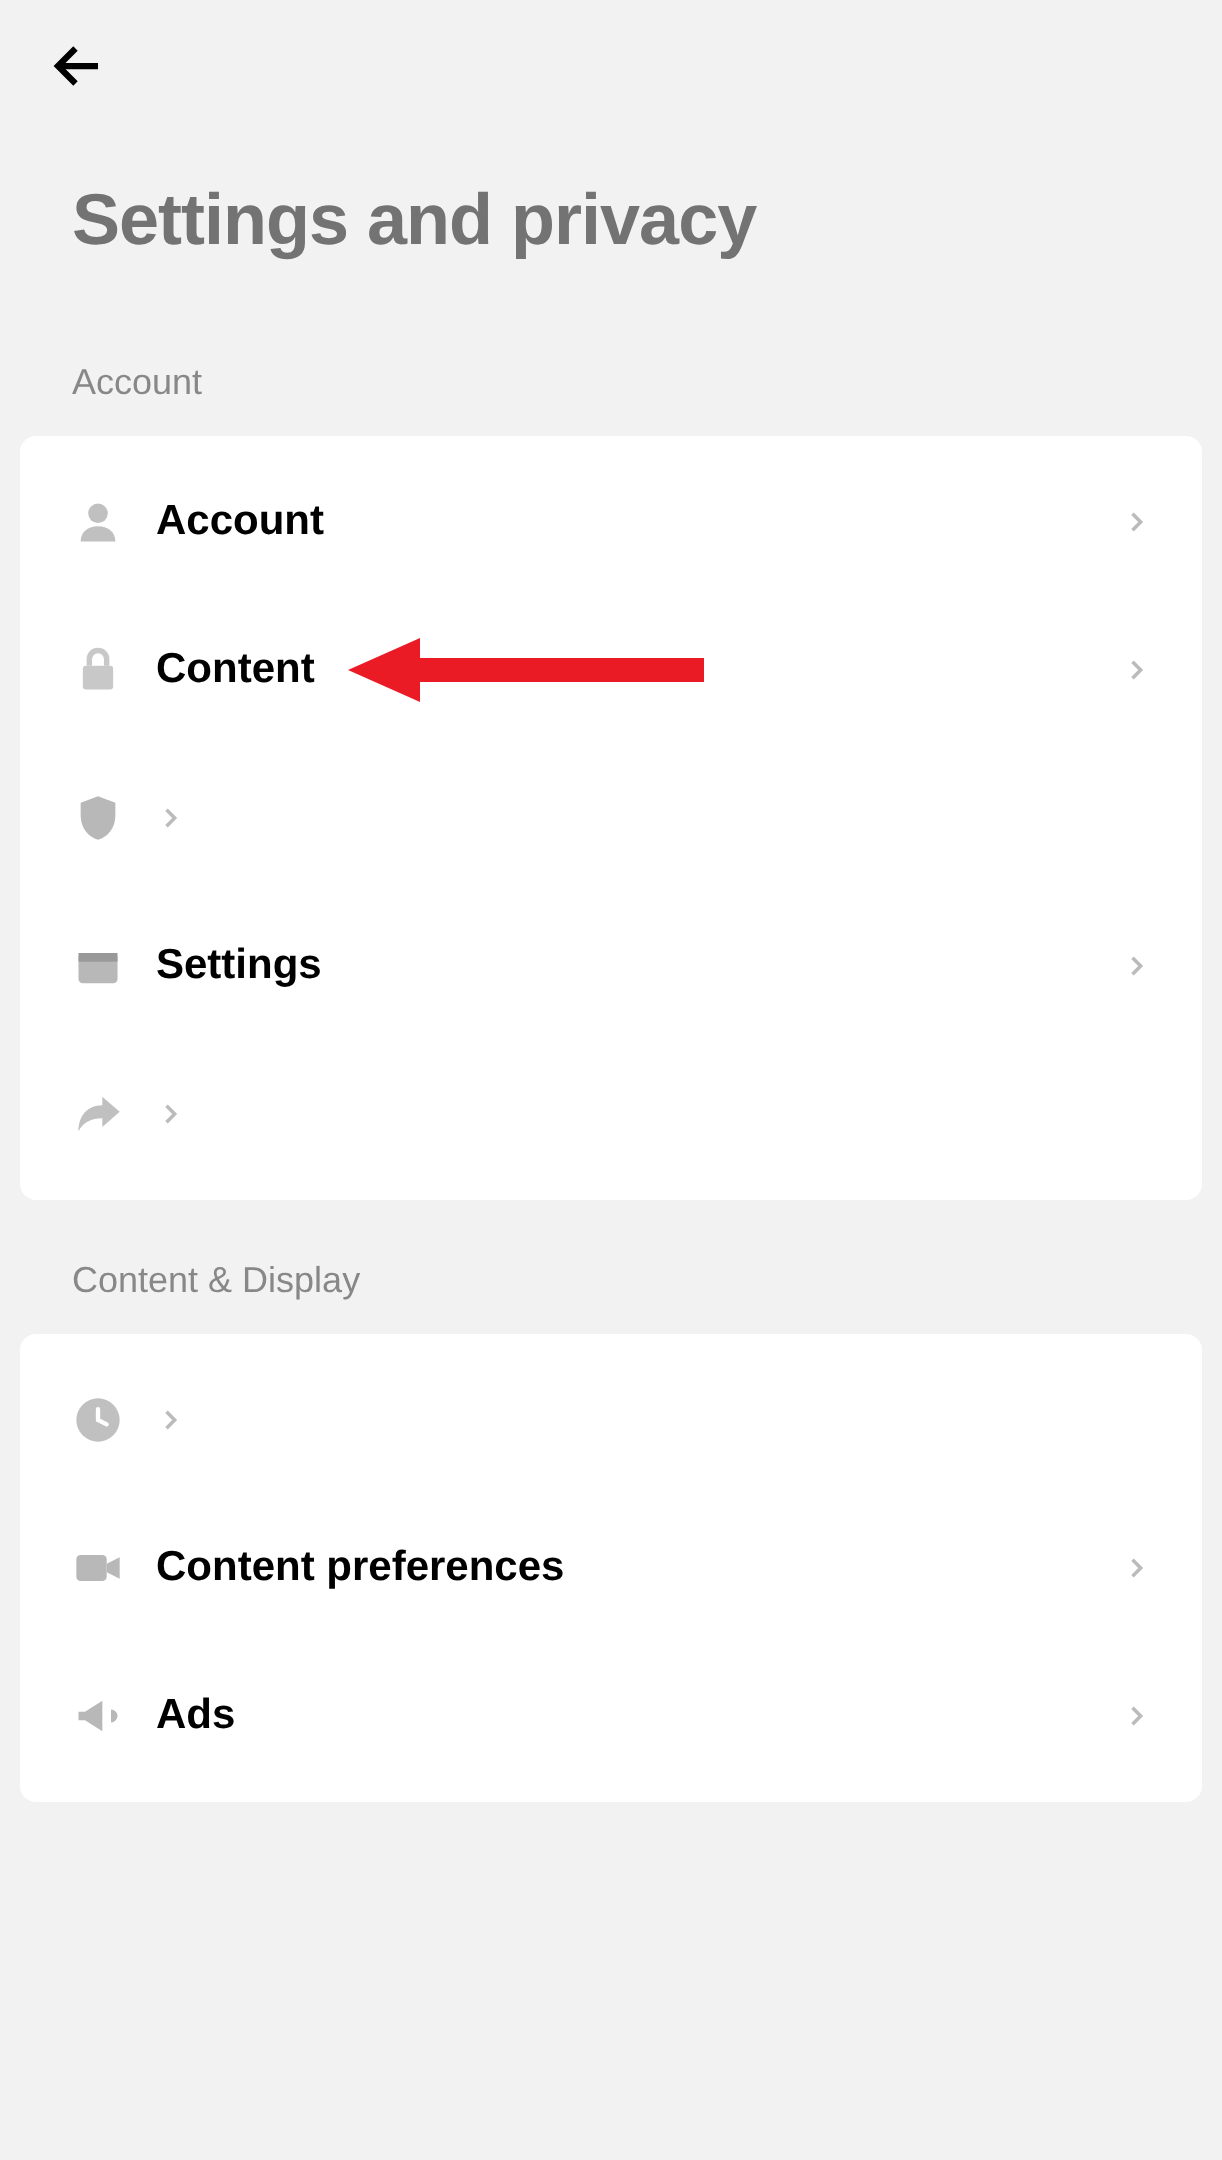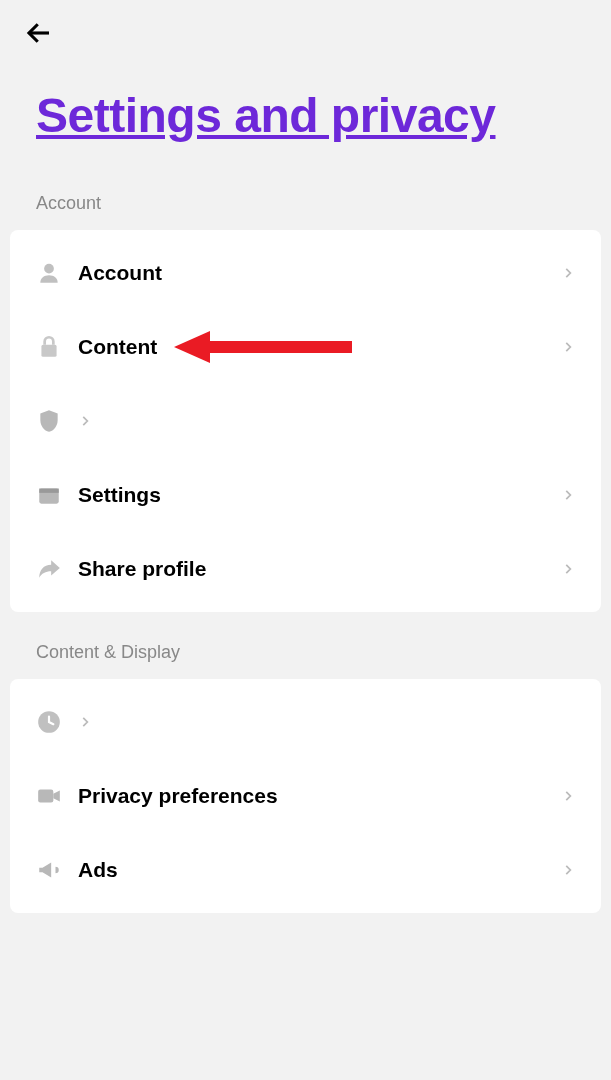--- a/index.html
+++ b/index.html
@@ -16,26 +16,25 @@
     }
     .back-button {
       padding: 18px 24px 8px;
       cursor: pointer;
     }
     .back-arrow {
       width: 30px;
       height: 30px;
     }
     .page-title {
-      font-size: 48px;
+      font-size: 36px;
       font-weight: 800;
-      color: #6d28d9;
+      color: #737373;
       padding: 28px 36px 20px;
       letter-spacing: -0.5px;
-      text-decoration: underline;
     }
     .section-header {
       font-size: 18px;
       font-weight: 500;
       color: #888;
       padding: 30px 36px 16px;
     }
     .section-card {
       background: #fff;
       margin: 0 10px;
@@ -147,21 +146,20 @@
         <polyline points="9,5 16,12 9,19"></polyline>
       </svg>
   </div>
 
   <div class="list-item">
     <span class="list-icon">
       <svg viewBox="0 0 24 24" fill="#c0c0c0">
           <path d="M14 4l8 7-8 7v-4c-5 0-9 2-11 6 0-7 4-12 11-12V4z"></path>
         </svg>
     </span>
-    <span class="list-label">Share profile</span>
     <svg class="chevron" viewBox="0 0 24 24" fill="none" stroke="currentColor" stroke-width="3">
         <polyline points="9,5 16,12 9,19"></polyline>
       </svg>
   </div>
 
 </div>
 
 <div class="section-header">Content &amp; Display</div>
 
 <div class="section-card">
@@ -180,21 +178,21 @@
       </svg>
   </div>
 
   <div class="list-item">
     <span class="list-icon">
       <svg viewBox="0 0 24 24" fill="#b8b8b8">
           <rect x="2" y="6" width="14" height="12" rx="2"></rect>
           <path d="M16 10l6-3v10l-6-3z"></path>
         </svg>
     </span>
-    <span class="list-label">Privacy preferences</span>
+    <span class="list-label">Content preferences</span>
     <svg class="chevron" viewBox="0 0 24 24" fill="none" stroke="currentColor" stroke-width="3">
         <polyline points="9,5 16,12 9,19"></polyline>
       </svg>
   </div>
 
   <div class="list-item">
     <span class="list-icon">
       <svg viewBox="0 0 24 24" fill="#b8b8b8">
           <path d="M3 10v4h3l8 5V5l-8 5H3zm15-1a3 3 0 010 6v-6z"></path>
         </svg>

